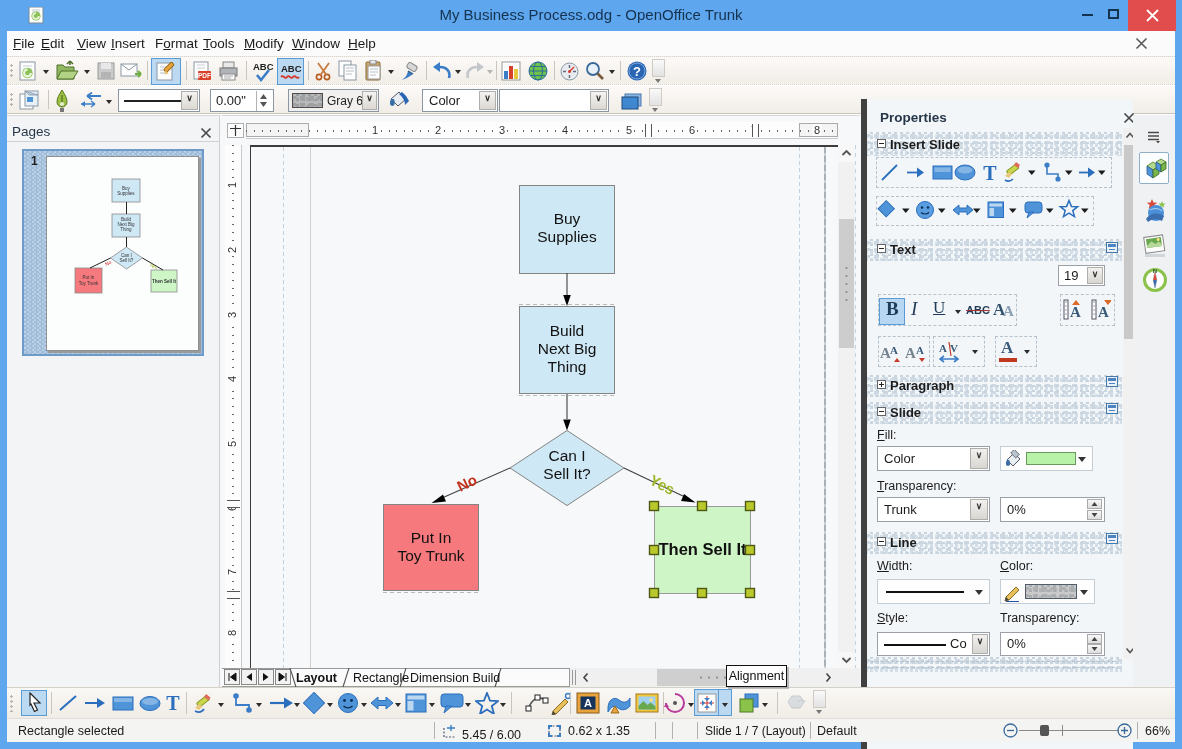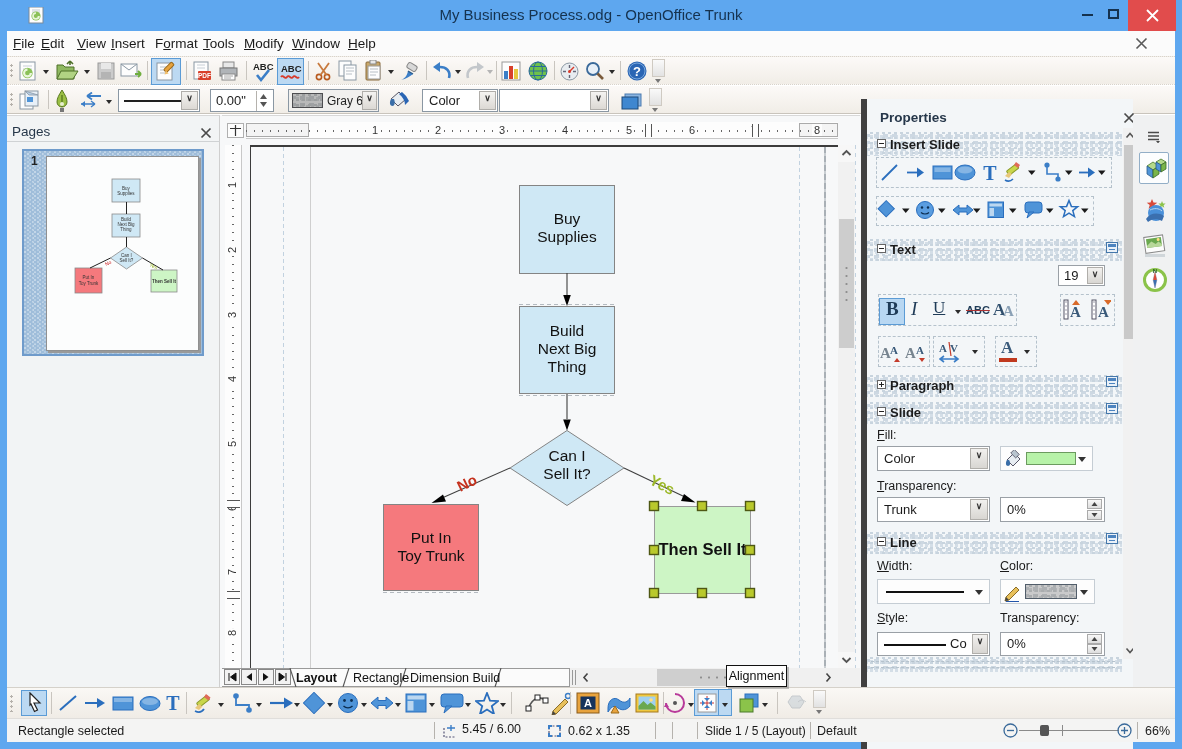--- a/index.html
+++ b/index.html
@@ -870,30 +870,30 @@
 
 <div class="a" style="left:726px;top:665px;width:61px;height:22px;background:#fefefe;border:1px solid #111;box-shadow:2px 2px 0 rgba(120,120,120,0.45);font-size:12.5px;color:#111;text-align:center;line-height:20px;z-index:9">Alignment</div>
 
 <div class="a" id="statusbar" style="left:7px;top:718px;width:1168px;height:24px;background:#f4f4f3;border-top:1px solid #e0dedb;font-size:12.5px;color:#1a1a1a">
   <span class="a" style="left:11px;top:5px">Rectangle selected</span>
   <div class="a" style="left:427px;top:3px;width:1px;height:17px;background:#b5b2ad"></div>
   <svg class="a" style="left:436px;top:5px" width="16" height="14">
       <path d="M1 4v9h12" stroke="#557" stroke-width="1.2" fill="none" stroke-dasharray="2 1.5"></path>
       <path d="M4 4h8M8 1v6" stroke="#3b7ec7" stroke-width="1.4"></path>
     </svg>
-  <span class="a" style="left:455px;top:3px">5.45 / 6.00</span>
+  <span class="a" style="left:455px;top:9px">5.45 / 6.00</span>
   <svg class="a" style="left:540px;top:5px" width="16" height="14">
       <rect x="2" y="2" width="11" height="10" fill="none" stroke="#557" stroke-width="1.2" stroke-dasharray="2 1.5"></rect>
       <path d="M1 1h4v2H3v2H1zM14 1h-4v2h2v2h2zM1 13h4v-2H3V9H1zM14 13h-4v-2h2V9h2z" fill="#3b7ec7"></path>
     </svg>
   <span class="a" style="left:561px;top:5px">0.62 x 1.35</span>
   <div class="a" style="left:648px;top:3px;width:1px;height:17px;background:#b5b2ad"></div>
   <div class="a" style="left:665px;top:3px;width:1px;height:17px;background:#b5b2ad"></div>
   <div class="a" style="left:690px;top:3px;width:1px;height:17px;background:#b5b2ad"></div>
-  <span class="a" style="left:698px;top:5px;font-size:12px">Slide 1 / 5 (Layout)</span>
+  <span class="a" style="left:698px;top:5px;font-size:12px">Slide 1 / 7 (Layout)</span>
   <div class="a" style="left:803px;top:3px;width:1px;height:17px;background:#b5b2ad"></div>
   <span class="a" style="left:810px;top:5px">Default</span>
   <svg class="a" style="left:996px;top:4px" width="15" height="15">
       <circle cx="7.5" cy="7.5" r="6.5" fill="none" stroke="#3a6a9a" stroke-width="1.3"></circle>
       <path d="M4 7.5h7" stroke="#3a6a9a" stroke-width="1.3"></path>
     </svg>
   <div class="a" style="left:1012px;top:11px;width:100px;height:1px;background:#8a8a8a"></div>
   <div class="a" style="left:1040px;top:6px;width:1px;height:11px;background:#8a8a8a"></div>
   <div class="a" style="left:1055px;top:6px;width:1px;height:11px;background:#8a8a8a"></div>
   <div class="a" style="left:1033px;top:6px;width:9px;height:11px;background:#555;border-radius:2px"></div>

